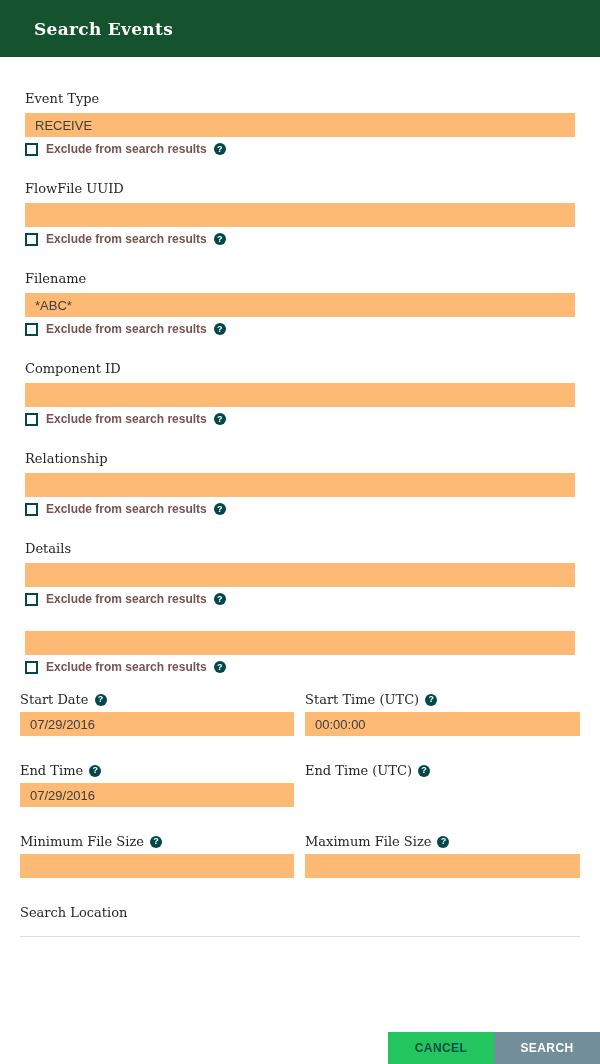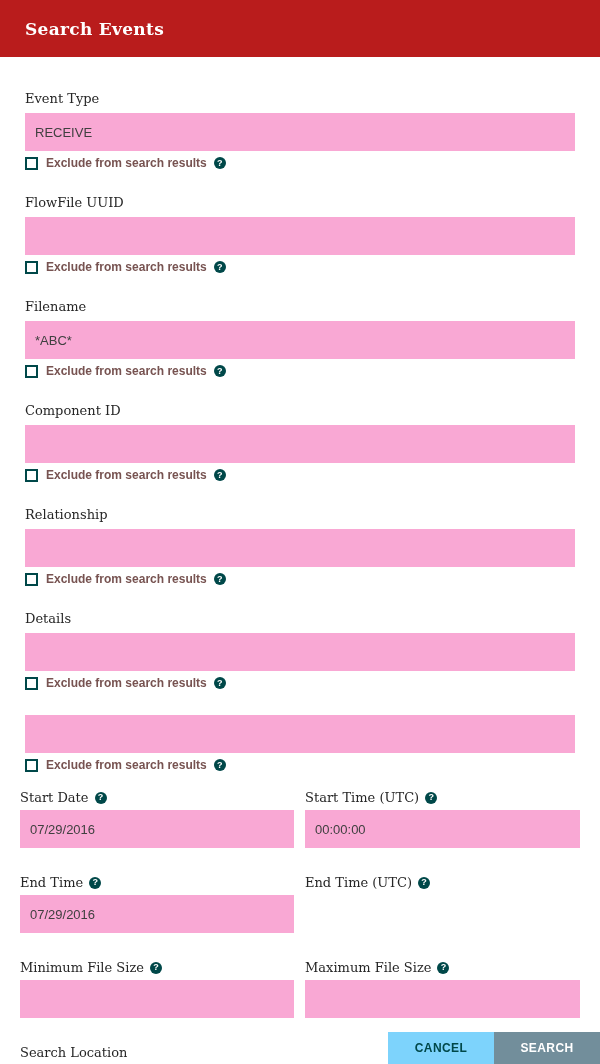--- a/index.html
+++ b/index.html
@@ -1,25 +1,25 @@
 <!DOCTYPE html>
 <html><head>
 <meta charset="utf-8">
 <style>
   * { margin:0; padding:0; box-sizing:border-box; }
   html,body { width:600px; height:1064px; background:#fff; overflow:hidden; }
   body { position:relative; font-family:"Liberation Sans", sans-serif; }
 
-  .header { height:57px; background:#b91c1c; display:flex; align-items:center; padding-left:25px; }
+  .header { height:57px; background:#14532d; display:flex; align-items:center; padding-left:34px; }
   .header .title { color:#fff; font-family:"DejaVu Serif", serif; font-weight:bold; font-size:17px; letter-spacing:0.3px; }
 
   .form-top { padding:34px 25px 0 25px; }
   .group { margin-bottom:25px; }
   .field-label { font-family:"DejaVu Serif", serif; font-size:13px; color:#262626; margin-bottom:7px; }
-  .text-input { display:block; width:100%; height:38px; background:#f9a8d4; border:none; outline:none;
+  .text-input { display:block; width:100%; height:24px; background:#fdba74; border:none; outline:none;
                 padding:0 10px; font-family:"Liberation Sans", sans-serif; font-size:13px; color:#404040; }
   .exclude-row { display:flex; align-items:center; margin-top:5px; height:14px; }
   .checkbox { width:13px; height:13px; border:2px solid #004849; background:#fff; display:inline-block; cursor:pointer; }
   .exclude-label { font-size:12px; font-weight:bold; color:#775351; margin-left:8px; }
   .help-icon { width:12px; height:12px; border-radius:50%; background:#004849; color:#fff;
                font-size:9px; font-weight:bold; display:inline-flex; align-items:center; justify-content:center;
                margin-left:7px; line-height:1; }
   .label-row { display:flex; align-items:center; margin-bottom:5px; }
   .label-row .field-label { margin-bottom:0; }
   .label-row .help-icon { margin-left:6px; }
@@ -32,21 +32,21 @@
   .select { width:100%; height:30px; background:#E9ECEE; display:flex; align-items:center;
             padding:0 10px; cursor:pointer; }
   .select .select-value { font-size:13px; color:#404040; flex:1; }
   .select svg { flex:0 0 auto; }
 
   .divider { border:none; border-top:1px solid #D9DDE0; margin:16px 20px 0 20px; }
 
   .footer { position:absolute; right:0; bottom:0; display:flex; }
   .btn { width:106px; height:32px; border:none; font-family:"Liberation Sans", sans-serif;
          font-size:12px; font-weight:bold; letter-spacing:0.4px; cursor:pointer; }
-  .btn-cancel { background:#7dd3fc; color:#004849; }
+  .btn-cancel { background:#22c55e; color:#004849; }
   .btn-search { background:#728E9B; color:#fff; }
 </style>
 </head>
 <body>
 
 <div class="header">
   <span class="title">Search Events</span>
 </div>
 
 <div class="form-top">

